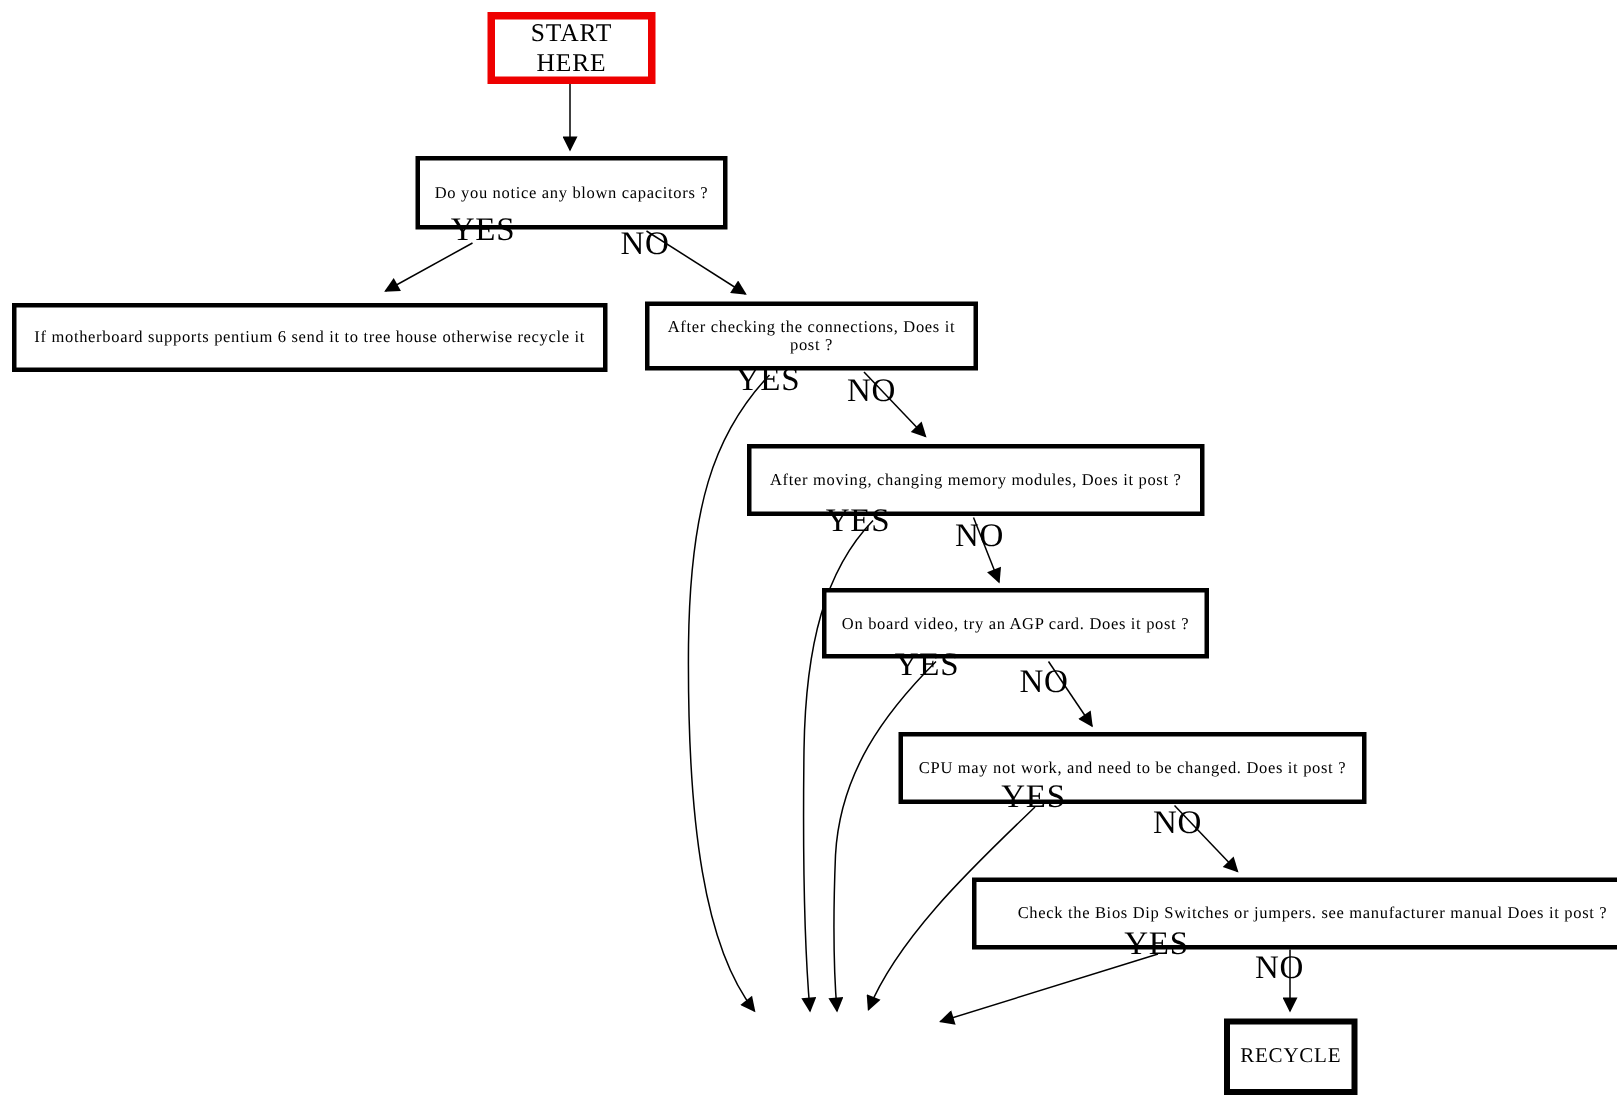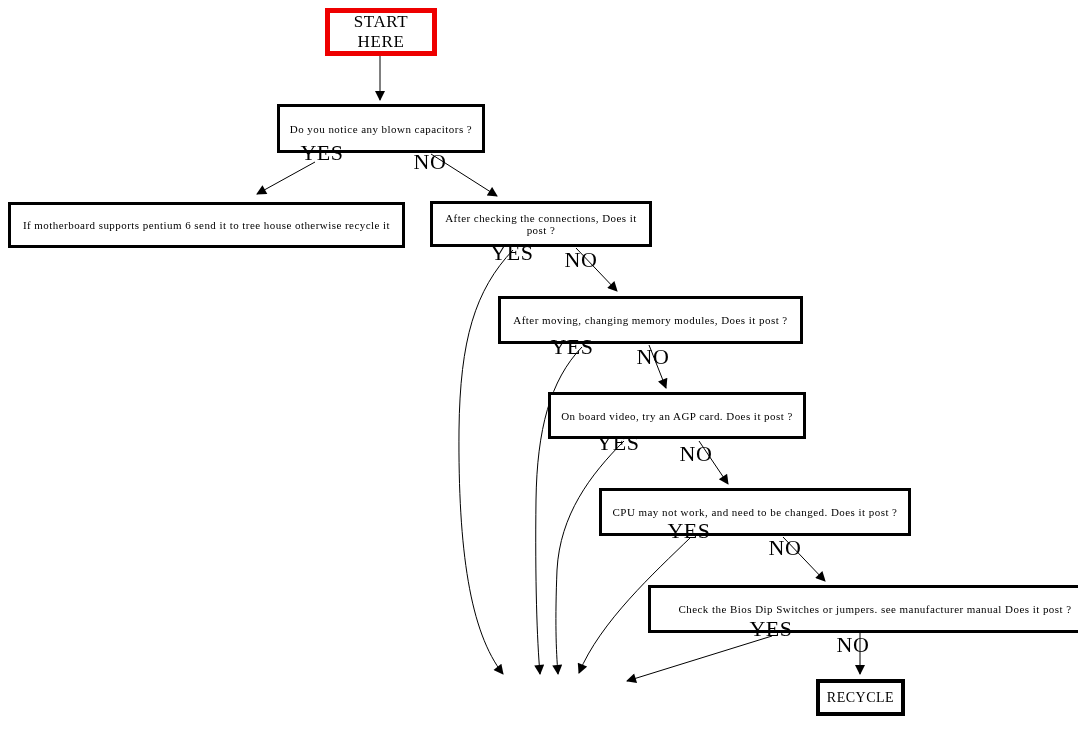--- a/index.html
+++ b/index.html
@@ -111,21 +111,21 @@
 
   <div class="node" style="left:599px; top:488px; width:312px; height:48px;">
     <span>CPU may not work, and need to be changed. Does it post ?</span>
   </div>
 
   <div class="node" style="left:648px; top:585px; width:454px; height:48px;">
     <span>Check the Bios Dip Switches or jumpers. see manufacturer manual Does it post ?</span>
   </div>
 
 
-  <div class="node terminal-node" style="left:816px; top:679px; width:89px; height:37px;">
+  <div class="node terminal-node" style="left:816px; top:679px; width:89px; height:51px;">
     <span>RECYCLE</span>
   </div>
 
   <span class="elabel" style="left:322px; top:153px;">YES</span>
   <span class="elabel" style="left:430px; top:162px;">NO</span>
 
   <span class="elabel" style="left:512px; top:253px;">YES</span>
   <span class="elabel" style="left:581px; top:260px;">NO</span>
 
   <span class="elabel" style="left:572px; top:347px;">YES</span>

